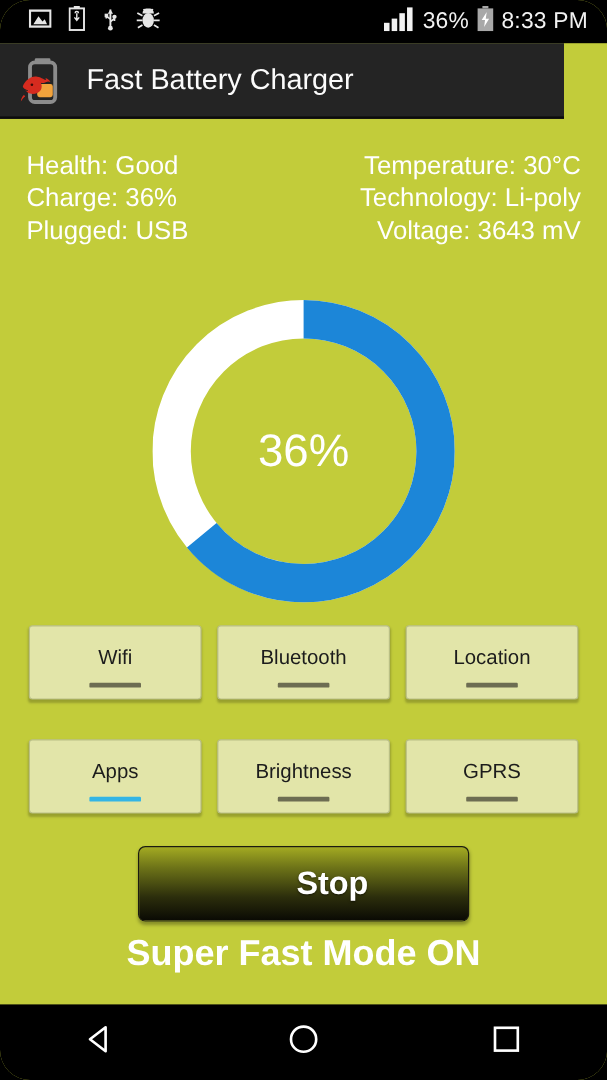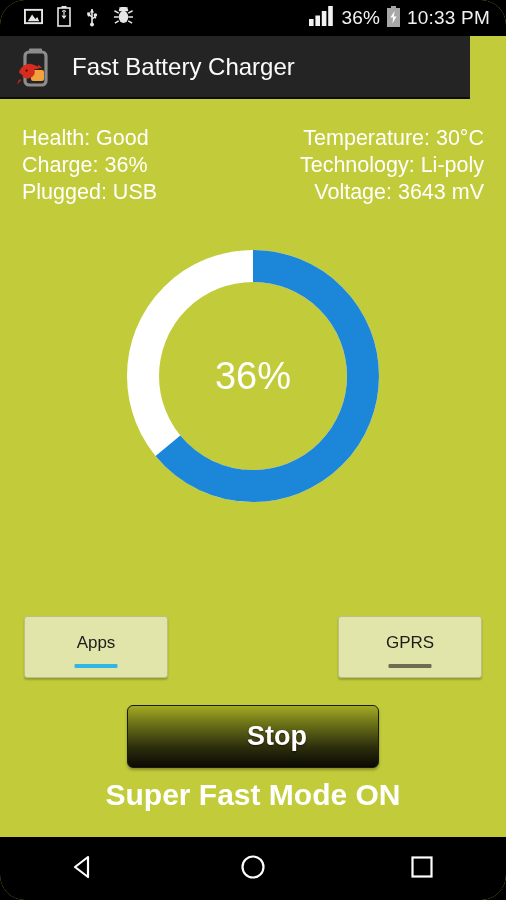--- a/index.html
+++ b/index.html
@@ -103,21 +103,21 @@
   .toggle-underline {
     position: absolute; bottom: 9px; left: 50%;
     transform: translateX(-50%);
     width: 43px; height: 4px; border-radius: 1px;
   }
 
   
   #stop-button {
     position: absolute; left: 50%; transform: translateX(-50%);
     top: 705px;
-    width: 252px; height: 63px;
+    width: 276px; height: 63px;
     border: 1px solid #1b1b10;
     border-radius: 6px;
     background: linear-gradient(to bottom, #a3aa22 0%, #6d7318 28%, #2c2e0c 68%, #0a0a04 100%);
     display: flex; align-items: center; justify-content: center;
     box-shadow: 0 2px 3px rgba(0,0,0,.3);
     cursor: pointer;
     padding-left: 48px;
   }
   #stop-label {
     color: #ffffff; font-size: 27px; font-weight: bold;
@@ -191,21 +191,21 @@
           </svg>
       </span>
       <span class="sb-text">36%</span>
       <span class="sb-icon">
         <svg width="15" height="21" viewBox="0 0 15 21">
             <rect x="5" y="0" width="5" height="2" fill="#a8a8a8"></rect>
             <rect x="1" y="2" width="13" height="19" fill="#a8a8a8"></rect>
             <path d="M8.6 5 L4.4 11.6 H7.2 L6.4 17.5 L10.6 10.6 H7.8 Z" fill="#ffffff"></path>
           </svg>
       </span>
-      <span class="sb-text">10:33 PM</span>
+      <span class="sb-text">8:33 PM</span>
     </div>
   </div>
 
   <div id="app-bar">
     <span id="app-icon">
       <svg width="40" height="42" viewBox="0 0 40 42">
         <rect x="13" y="2.5" width="13" height="4" rx="1" fill="#8c8c8c"></rect>
         <rect x="9" y="6" width="21" height="33" rx="4" fill="none" stroke="#8c8c8c" stroke-width="3.2"></rect>
         <rect x="15" y="24" width="13" height="11" rx="2" fill="#f2a33c"></rect>
         <path d="M3 26 c2-5 7-9 12-8 c4 .6 6 3 9 3 c-2 2-4 2.5-6 2 c1 2 1 4 0 6 c-2 3-6 4-9 3 c-2-.6-3-2-4-3 c1 1 2 1 3 .6 c-3-1-5-2.6-5-3.6 z" fill="#d62b1f"></path>
@@ -233,25 +233,43 @@
   <div id="ring-wrap">
     <div id="ring">
       <svg width="252" height="252" viewBox="0 0 252 252">
         <circle id="ring-track" cx="126" cy="126" r="110" fill="none" stroke="#ffffff" stroke-width="32"></circle>
         <circle id="ring-fill" cx="126" cy="126" r="110" fill="none" stroke="#1c86d8" stroke-width="32" transform="rotate(-90 126 126)" stroke-dasharray="691.15" stroke-dashoffset="248.81"></circle>
       </svg>
       <div id="ring-label">36%</div>
     </div>
   </div>
 
+  <div class="btn-row" id="btn-row-1">
+    <div class="toggle-btn">
+      <span class="toggle-label">Wifi</span>
+      <span class="toggle-underline" style="background: rgb(109, 109, 82);"></span>
+    </div>
+    <div class="toggle-btn">
+      <span class="toggle-label">Bluetooth</span>
+      <span class="toggle-underline" style="background: rgb(109, 109, 82);"></span>
+    </div>
+    <div class="toggle-btn">
+      <span class="toggle-label">Location</span>
+      <span class="toggle-underline" style="background: rgb(109, 109, 82);"></span>
+    </div>
+  </div>
 
   <div class="btn-row" id="btn-row-2">
     <div class="toggle-btn">
       <span class="toggle-label">Apps</span>
       <span class="toggle-underline" style="background: rgb(51, 181, 229);"></span>
+    </div>
+    <div class="toggle-btn">
+      <span class="toggle-label">Brightness</span>
+      <span class="toggle-underline" style="background: rgb(109, 109, 82);"></span>
     </div>
     <div class="toggle-btn">
       <span class="toggle-label">GPRS</span>
       <span class="toggle-underline" style="background: rgb(109, 109, 82);"></span>
     </div>
   </div>
 
   <div id="stop-button">
     <span id="stop-label">Stop</span>
   </div>

